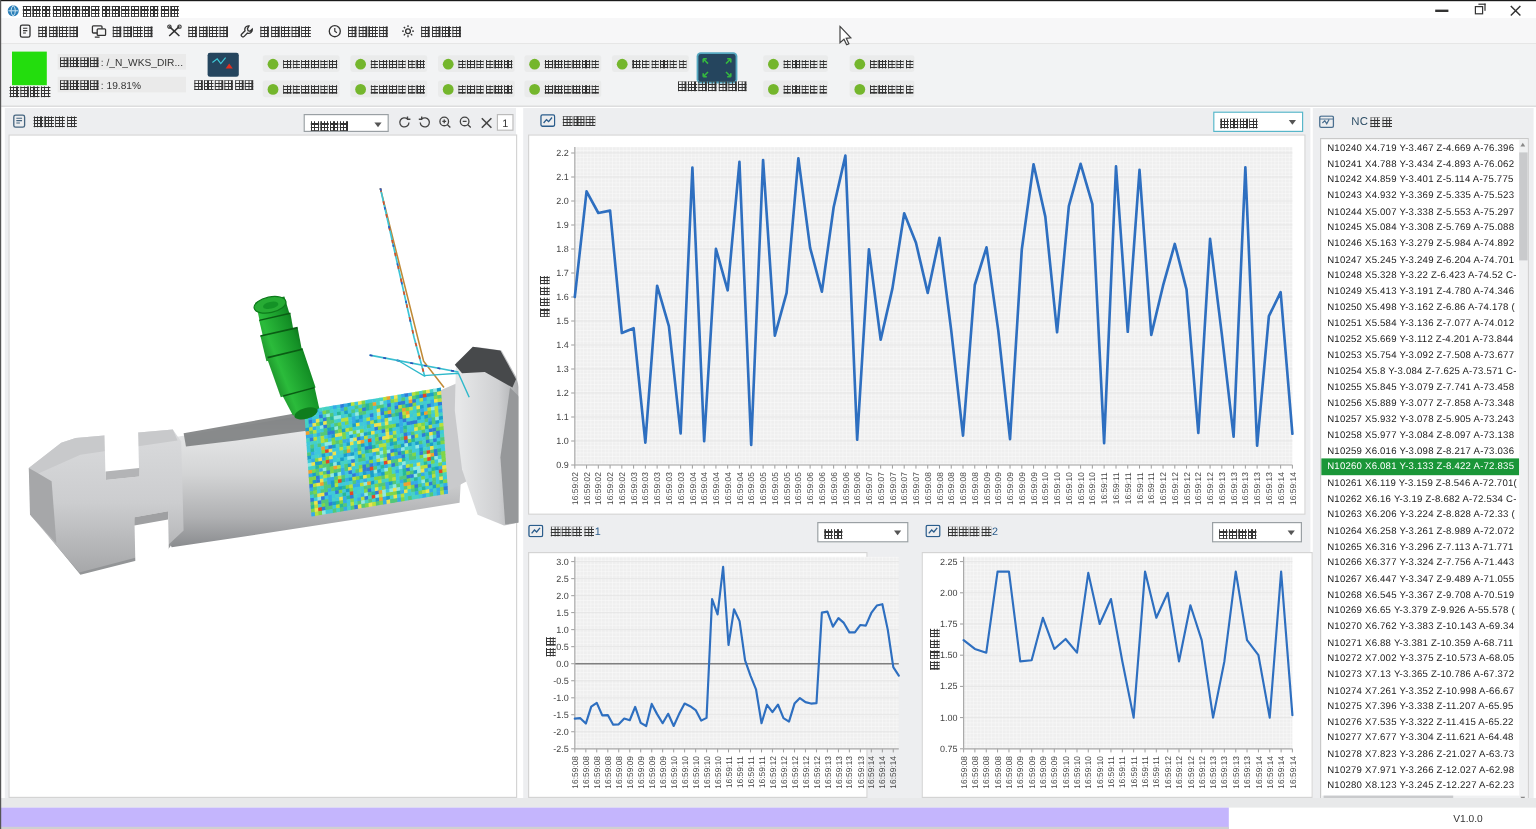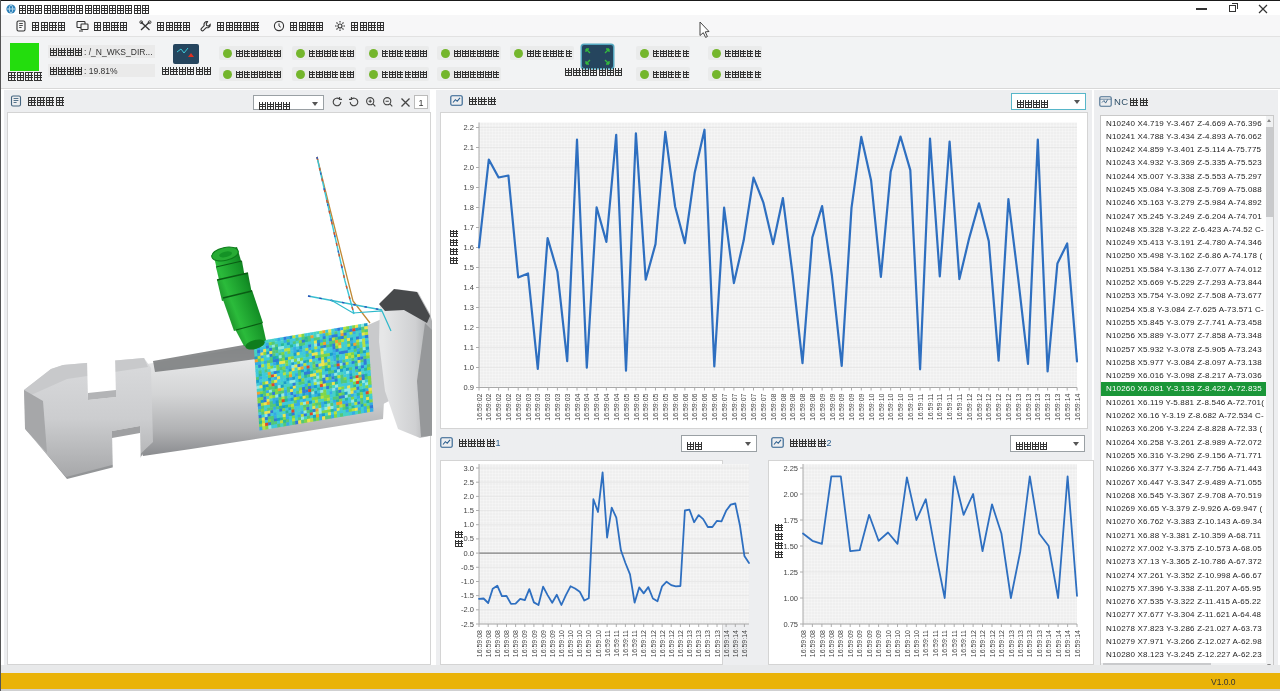--- a/index.html
+++ b/index.html
@@ -16,21 +16,21 @@
 .panel{position:absolute;background:#edeef0}
 .phead{position:absolute;display:flex;align-items:center}
 .pbox{position:absolute;background:#fff;border:1px solid #d4d4d4}
 .dd{position:absolute;background:#fff;border:1px solid}
 .car{position:absolute;right:5px;top:5.5px;width:0;height:0;border-left:3.5px solid transparent;border-right:3.5px solid transparent;border-top:4.5px solid #555}
 .tbn{position:absolute;top:95px;width:14px;height:14px;color:#333;font-size:10px;text-align:center;line-height:14px}
 #nclist{position:absolute;left:1100px;top:115px;width:174px;height:556px;background:#fff;border:1px solid #c9c9c9;
  font-size:8px;letter-spacing:0.18px;color:#1c1c1c;overflow:hidden;padding:0.5px 0 0 5px;line-height:13.3px;white-space:nowrap}
 #nclist .sel{background:#1a9638;color:#fff;margin-left:-5px;padding-left:5px;width:165px}
 #statusband{position:absolute;left:0;top:665px;width:1280px;height:8px;background:#e8e9ea}
-#statusbar{position:absolute;left:0;top:673px;width:1280px;height:18px;background:#eab308;border-bottom:2px solid #cfd0d1}
+#statusbar{position:absolute;left:0;top:673px;width:1024px;height:18px;background:#c4b5fd;border-bottom:2px solid #cfd0d1}
 svg{display:block}
 </style></head><body>
 <div id="titlebar">
  <svg width="10" height="10" viewBox="0 0 10 10" style="position:absolute;left:6px;top:3px">
       <circle cx="5" cy="5" r="4.6" fill="#2b7fb8"></circle>
       <path d="M1 5h8M5 0.5a6.5 6.5 0 010 9M5 0.5a6.5 6.5 0 000 9" stroke="#cfe8f5" stroke-width="0.8" fill="none"></path>
     </svg>
  <span style="white-space:nowrap;display:inline-flex;gap:1.2px;position:absolute;left:19px;top:4px;">
       <i class="cn" style="width:7.0px;height:8.5px"></i>
       <i class="cn" style="width:7.0px;height:8.5px"></i>
@@ -2035,57 +2035,57 @@
     </span>
   </div>
 
 <div class="panel" style="left:1094px;top:90px;width:184px;height:575px"></div>
 <div class="phead" style="left:1099px;top:96px">
     <svg width="13" height="11" viewBox="0 0 13 11">
       <rect x="0.8" y="0.8" width="11.4" height="9.4" rx="1.2" fill="none" stroke="#4a6f8f" stroke-width="1.1"></rect>
       <path d="M3 6.5l2-2 1.6 2.6 2-3.6" fill="none" stroke="#4a6f8f" stroke-width="1"></path>
       <path d="M0.8 3.2h11.4" stroke="#4a6f8f" stroke-width="0.8"></path>
     </svg>
-    <span style="font-size:9.5px;color:#2e4e66;margin-left:2px;letter-spacing:0.3px">NC</span>
+    <span style="font-size:9.5px;color:#2e4e66;margin-left:14px;letter-spacing:0.3px">NC</span>
     <span style="white-space:nowrap;display:inline-flex;gap:1.2px;margin-left:2px;margin-top:1px;">
       <i class="cn" style="width:8.0px;height:8.5px"></i>
       <i class="cn" style="width:8.0px;height:8.5px"></i>
     </span>
   </div>
 <div id="nclist">
     <div>N10240 X4.719 Y-3.467 Z-4.669 A-76.396</div>
     <div>N10241 X4.788 Y-3.434 Z-4.893 A-76.062</div>
     <div>N10242 X4.859 Y-3.401 Z-5.114 A-75.775</div>
     <div>N10243 X4.932 Y-3.369 Z-5.335 A-75.523</div>
     <div>N10244 X5.007 Y-3.338 Z-5.553 A-75.297</div>
     <div>N10245 X5.084 Y-3.308 Z-5.769 A-75.088</div>
     <div>N10246 X5.163 Y-3.279 Z-5.984 A-74.892</div>
     <div>N10247 X5.245 Y-3.249 Z-6.204 A-74.701</div>
     <div>N10248 X5.328 Y-3.22 Z-6.423 A-74.52 C-</div>
     <div>N10249 X5.413 Y-3.191 Z-4.780 A-74.346</div>
     <div>N10250 X5.498 Y-3.162 Z-6.86 A-74.178 (</div>
     <div>N10251 X5.584 Y-3.136 Z-7.077 A-74.012</div>
-    <div>N10252 X5.669 Y-5.229 Z-7.293 A-73.844</div>
+    <div>N10252 X5.669 Y-3.112 Z-4.201 A-73.844</div>
     <div>N10253 X5.754 Y-3.092 Z-7.508 A-73.677</div>
     <div>N10254 X5.8 Y-3.084 Z-7.625 A-73.571 C-</div>
     <div>N10255 X5.845 Y-3.079 Z-7.741 A-73.458</div>
     <div>N10256 X5.889 Y-3.077 Z-7.858 A-73.348</div>
     <div>N10257 X5.932 Y-3.078 Z-5.905 A-73.243</div>
     <div>N10258 X5.977 Y-3.084 Z-8.097 A-73.138</div>
     <div>N10259 X6.016 Y-3.098 Z-8.217 A-73.036</div>
     <div class="sel">N10260 X6.081 Y-3.133 Z-8.422 A-72.835</div>
-    <div>N10261 X6.119 Y-5.881 Z-8.546 A-72.701(</div>
+    <div>N10261 X6.119 Y-3.159 Z-8.546 A-72.701(</div>
     <div>N10262 X6.16 Y-3.19 Z-8.682 A-72.534 C-</div>
     <div>N10263 X6.206 Y-3.224 Z-8.828 A-72.33 (</div>
     <div>N10264 X6.258 Y-3.261 Z-8.989 A-72.072</div>
-    <div>N10265 X6.316 Y-3.296 Z-9.156 A-71.771</div>
+    <div>N10265 X6.316 Y-3.296 Z-7.113 A-71.771</div>
     <div>N10266 X6.377 Y-3.324 Z-7.756 A-71.443</div>
     <div>N10267 X6.447 Y-3.347 Z-9.489 A-71.055</div>
     <div>N10268 X6.545 Y-3.367 Z-9.708 A-70.519</div>
-    <div>N10269 X6.65 Y-3.379 Z-9.926 A-69.947 (</div>
+    <div>N10269 X6.65 Y-3.379 Z-9.926 A-55.578 (</div>
     <div>N10270 X6.762 Y-3.383 Z-10.143 A-69.34</div>
     <div>N10271 X6.88 Y-3.381 Z-10.359 A-68.711</div>
     <div>N10272 X7.002 Y-3.375 Z-10.573 A-68.05</div>
     <div>N10273 X7.13 Y-3.365 Z-10.786 A-67.372</div>
     <div>N10274 X7.261 Y-3.352 Z-10.998 A-66.67</div>
     <div>N10275 X7.396 Y-3.338 Z-11.207 A-65.95</div>
     <div>N10276 X7.535 Y-3.322 Z-11.415 A-65.22</div>
     <div>N10277 X7.677 Y-3.304 Z-11.621 A-64.48</div>
     <div>N10278 X7.823 Y-3.286 Z-21.027 A-63.73</div>
     <div>N10279 X7.971 Y-3.266 Z-12.027 A-62.98</div>

